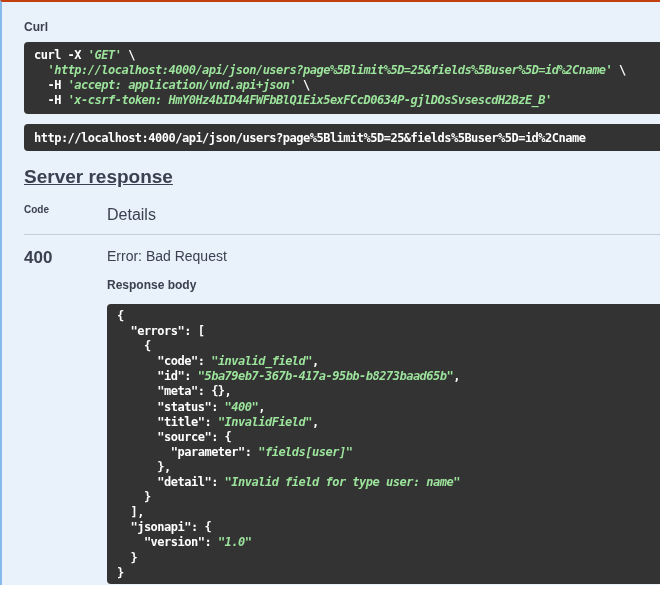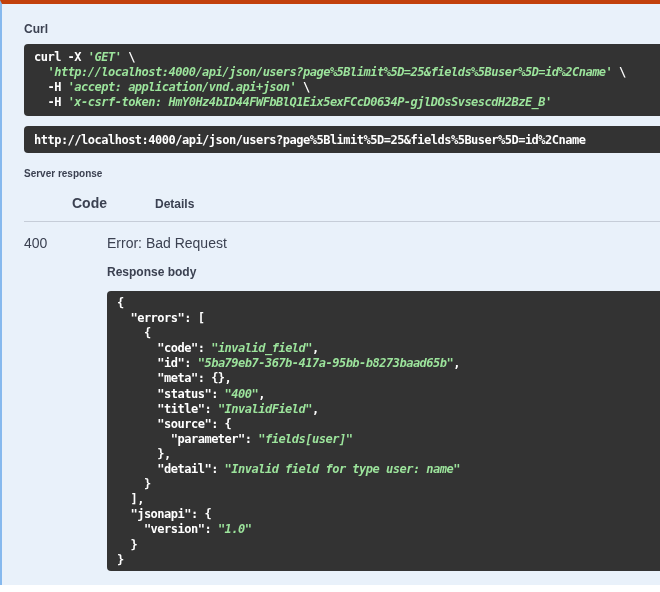--- a/index.html
+++ b/index.html
@@ -18,21 +18,21 @@
     background: #ffffff;
     font-family: "Liberation Sans", sans-serif;
     color: var(--text_dark);
   }
   .opblock {
     position: relative;
     width: 660px;
     height: 585px;
     background: var(--panel_bg);
     border-left: 2px solid var(--accent_border);
-    border-top: 4px solid #c2410c;
+    border-top: 2px solid #c2410c;
     padding-left: 22px;
     overflow: hidden;
   }
   .section-label {
     font-size: 12px;
     font-weight: bold;
     color: var(--text_dark);
   }
   .curl-label { margin-top: 18px; }
   .code {
@@ -55,51 +55,51 @@
   }
   .request-url-label { margin-top: 12px; }
   .url-block {
     margin-top: 10px;
     width: 700px;
     height: 27px;
     padding: 7px 10px;
   }
   .server-response-label {
     margin-top: 15px;
-    font-size: 10px;
+    font-size: 19px;
+    text-decoration: underline;
   }
   .resp-table { margin-top: 16px; width: 700px; }
   .resp-head {
     display: flex;
     align-items: flex-start;
     padding-bottom: 10px;
     border-bottom: 1px solid var(--divider);
   }
   .col-status {
     width: 83px;
     flex: 0 0 83px;
-    font-size: 14px;
+    font-size: 10px;
     font-weight: bold;
-    margin-left: 48px;
   }
   .col-details {
-    font-size: 12px;
-    font-weight: bold;
+    font-size: 16px;
+    font-weight: normal;
     padding-top: 2px;
   }
   .resp-row {
     display: flex;
     align-items: flex-start;
     padding-top: 13px;
   }
   .status-code {
     width: 83px;
     flex: 0 0 83px;
-    font-size: 14px;
-    font-weight: normal;
+    font-size: 17px;
+    font-weight: bold;
   }
   .resp-details { flex: 1 1 auto; }
   .error-text {
     font-size: 14px;
     font-weight: normal;
   }
   .response-body-label {
     margin-top: 14px;
     font-size: 12px;
     font-weight: bold;

